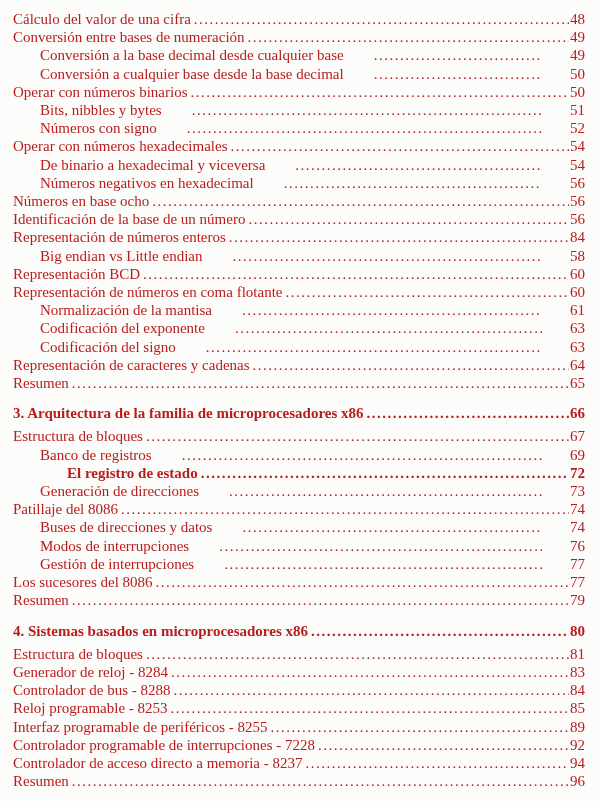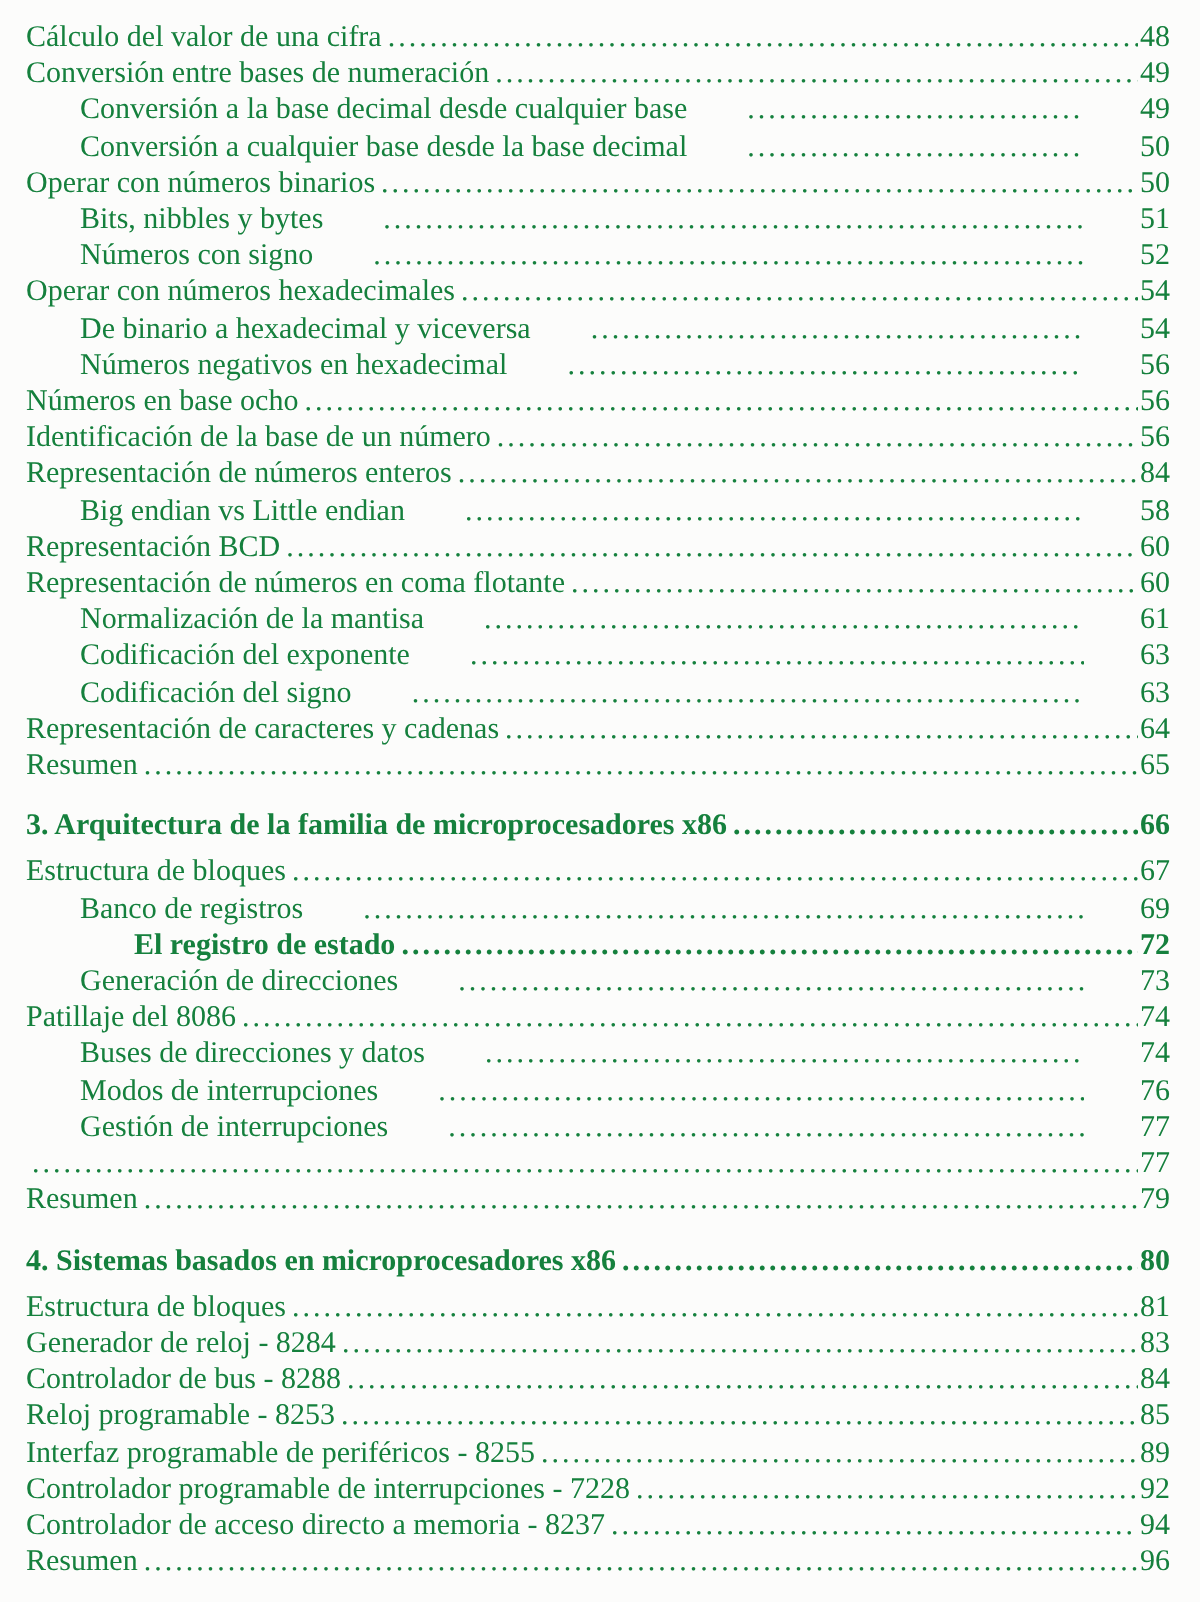--- a/index.html
+++ b/index.html
@@ -5,21 +5,21 @@
   html, body {
     margin: 0;
     padding: 0;
   }
   .page-container {
     position: relative;
     width: 600px;
     height: 801px;
     box-sizing: border-box;
     background: #fcfcfb;
-    color: #15803d;
+    color: #b91c1c;
     font-family: "Liberation Serif", "DejaVu Serif", serif;
     font-size: 15px;
     overflow: hidden;
     padding: 10px 15px 0 13px;
   }
   .toc-list {
     width: 100%;
   }
   .row {
     display: flex;
@@ -198,20 +198,21 @@
         <span class="label">Modos de interrupciones</span>
         <span class="leader">............................................................................................................................................................................................................................................................................................................</span>
         <span class="page">76</span>
       </div>
       <div class="row lvl1">
         <span class="label">Gestión de interrupciones</span>
         <span class="leader">............................................................................................................................................................................................................................................................................................................</span>
         <span class="page">77</span>
       </div>
       <div class="row lvl0">
+        <span class="label">Los sucesores del 8086</span>
         <span class="leader">............................................................................................................................................................................................................................................................................................................</span>
         <span class="page">77</span>
       </div>
       <div class="row lvl0">
         <span class="label">Resumen</span>
         <span class="leader">............................................................................................................................................................................................................................................................................................................</span>
         <span class="page">79</span>
       </div>
       <div class="row lvl0 chapter">
         <span class="label">4. Sistemas basados en microprocesadores x86</span>

